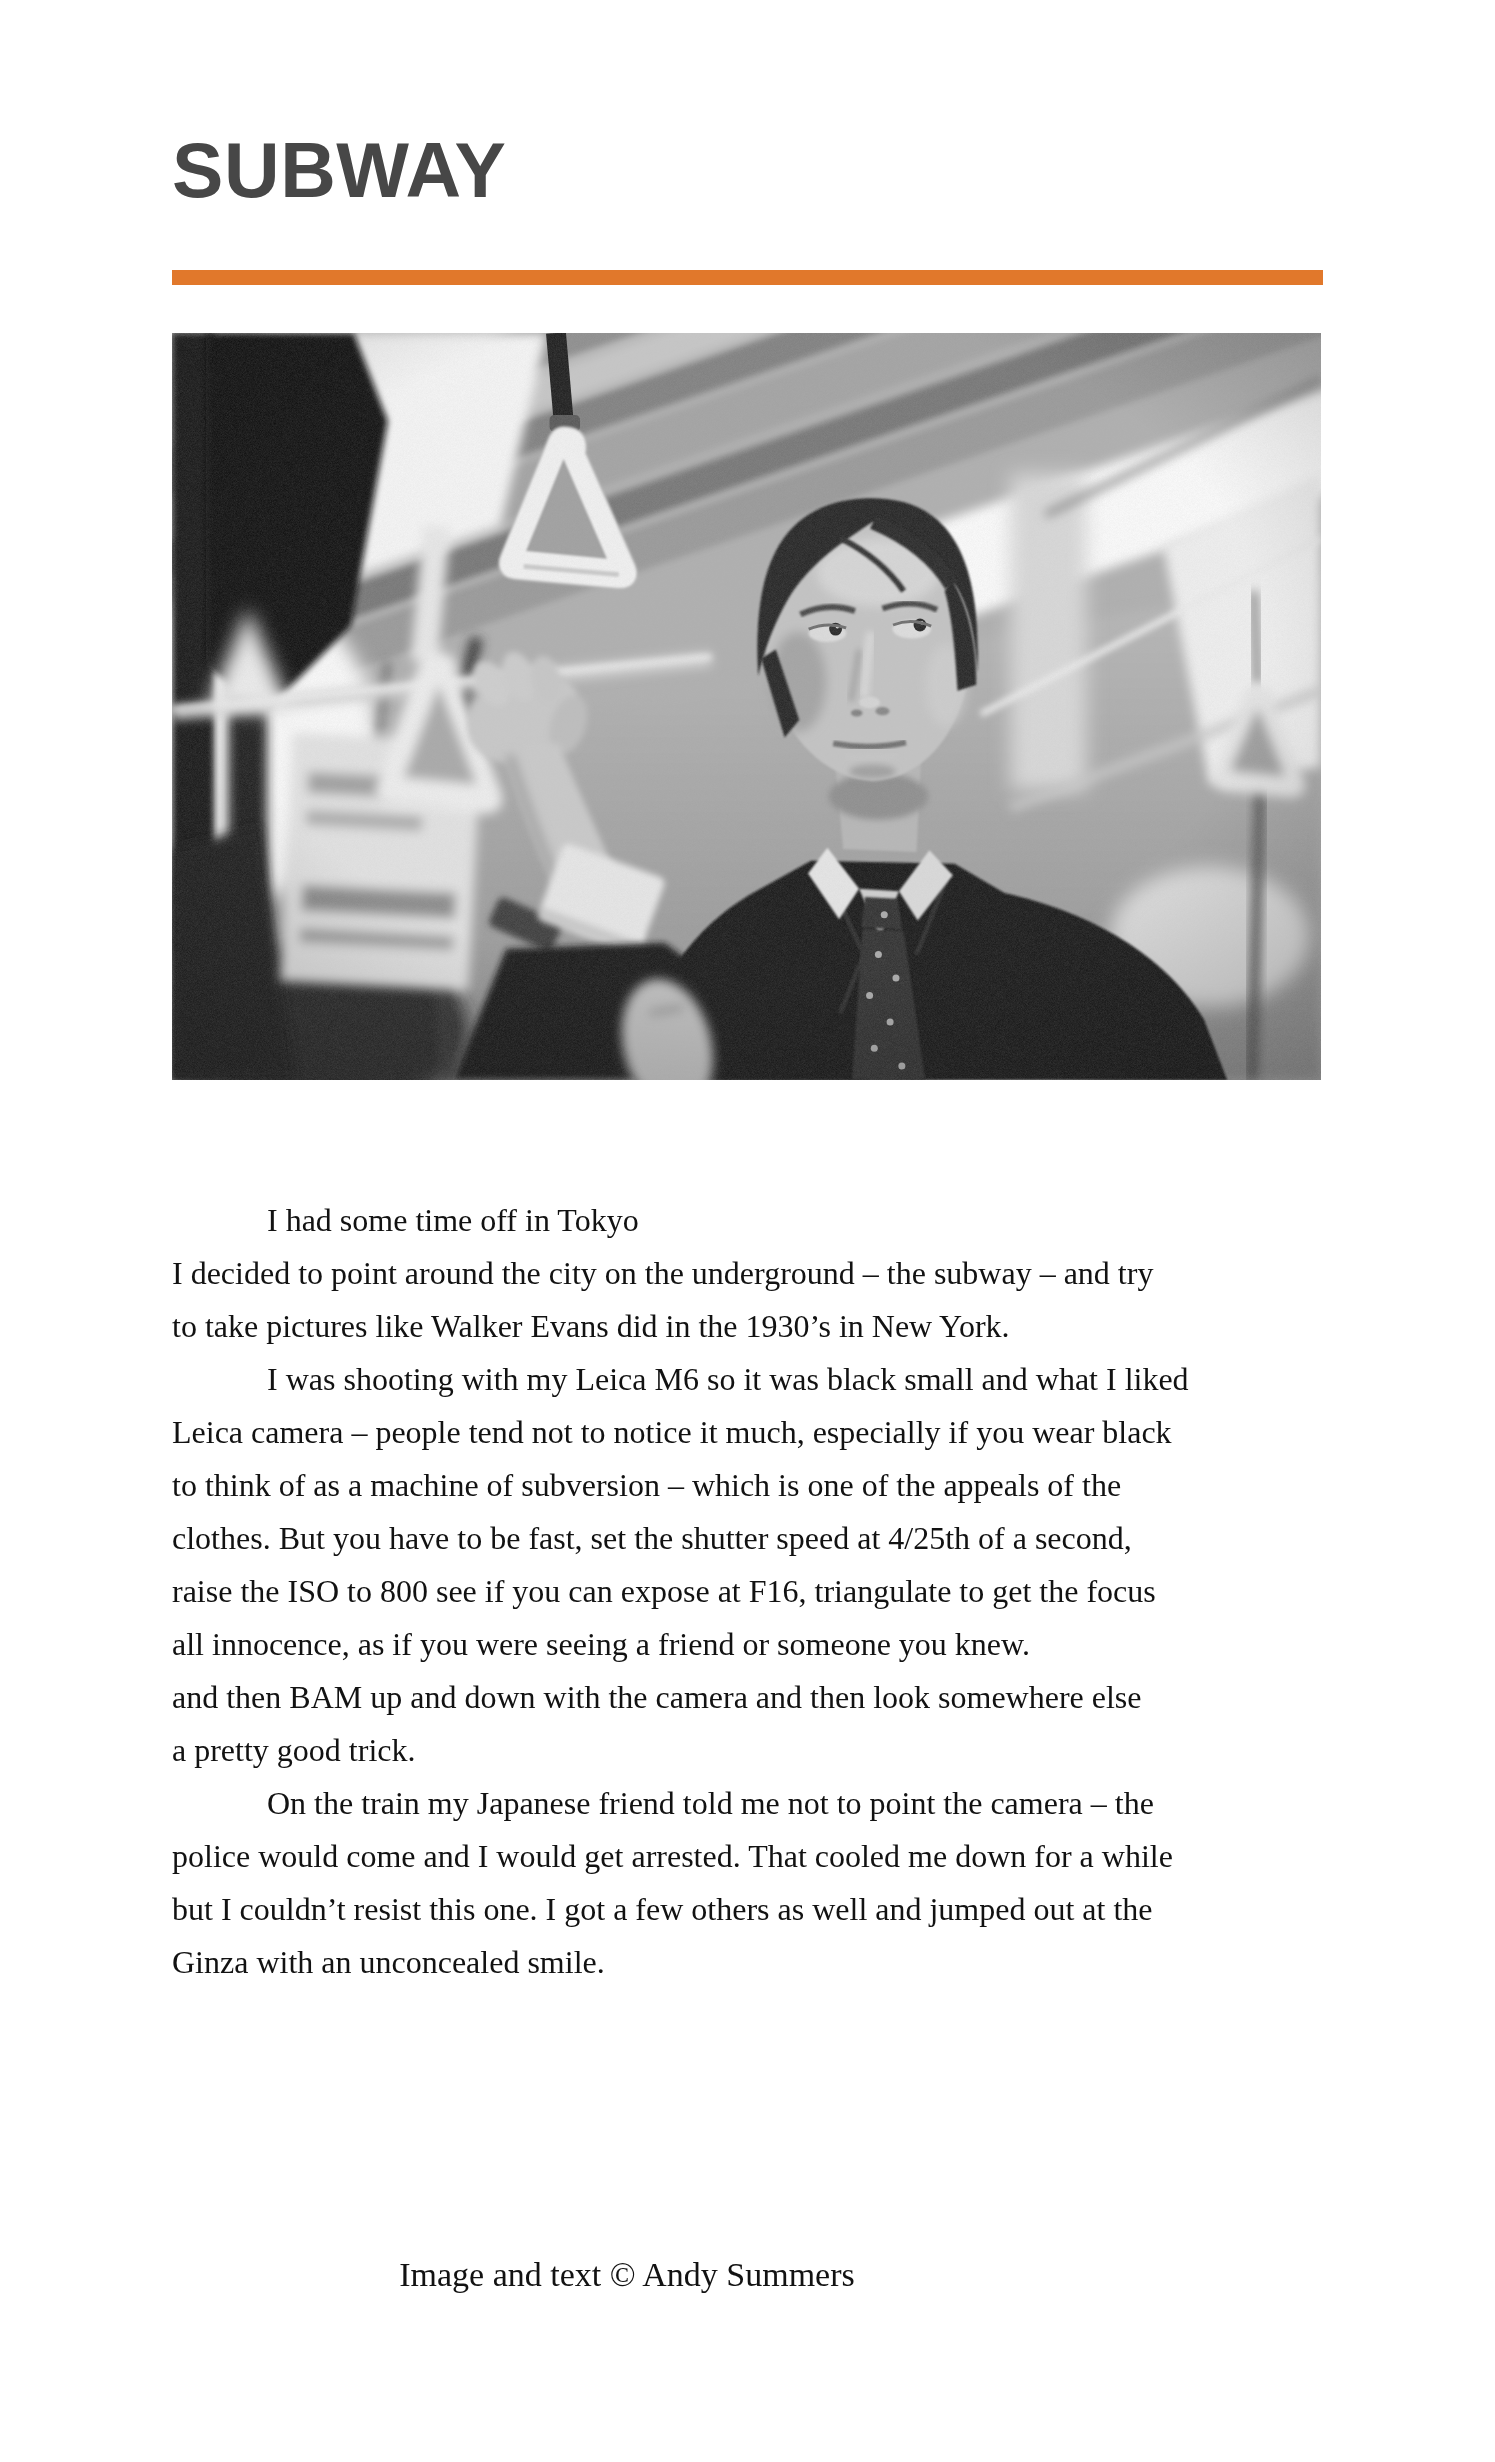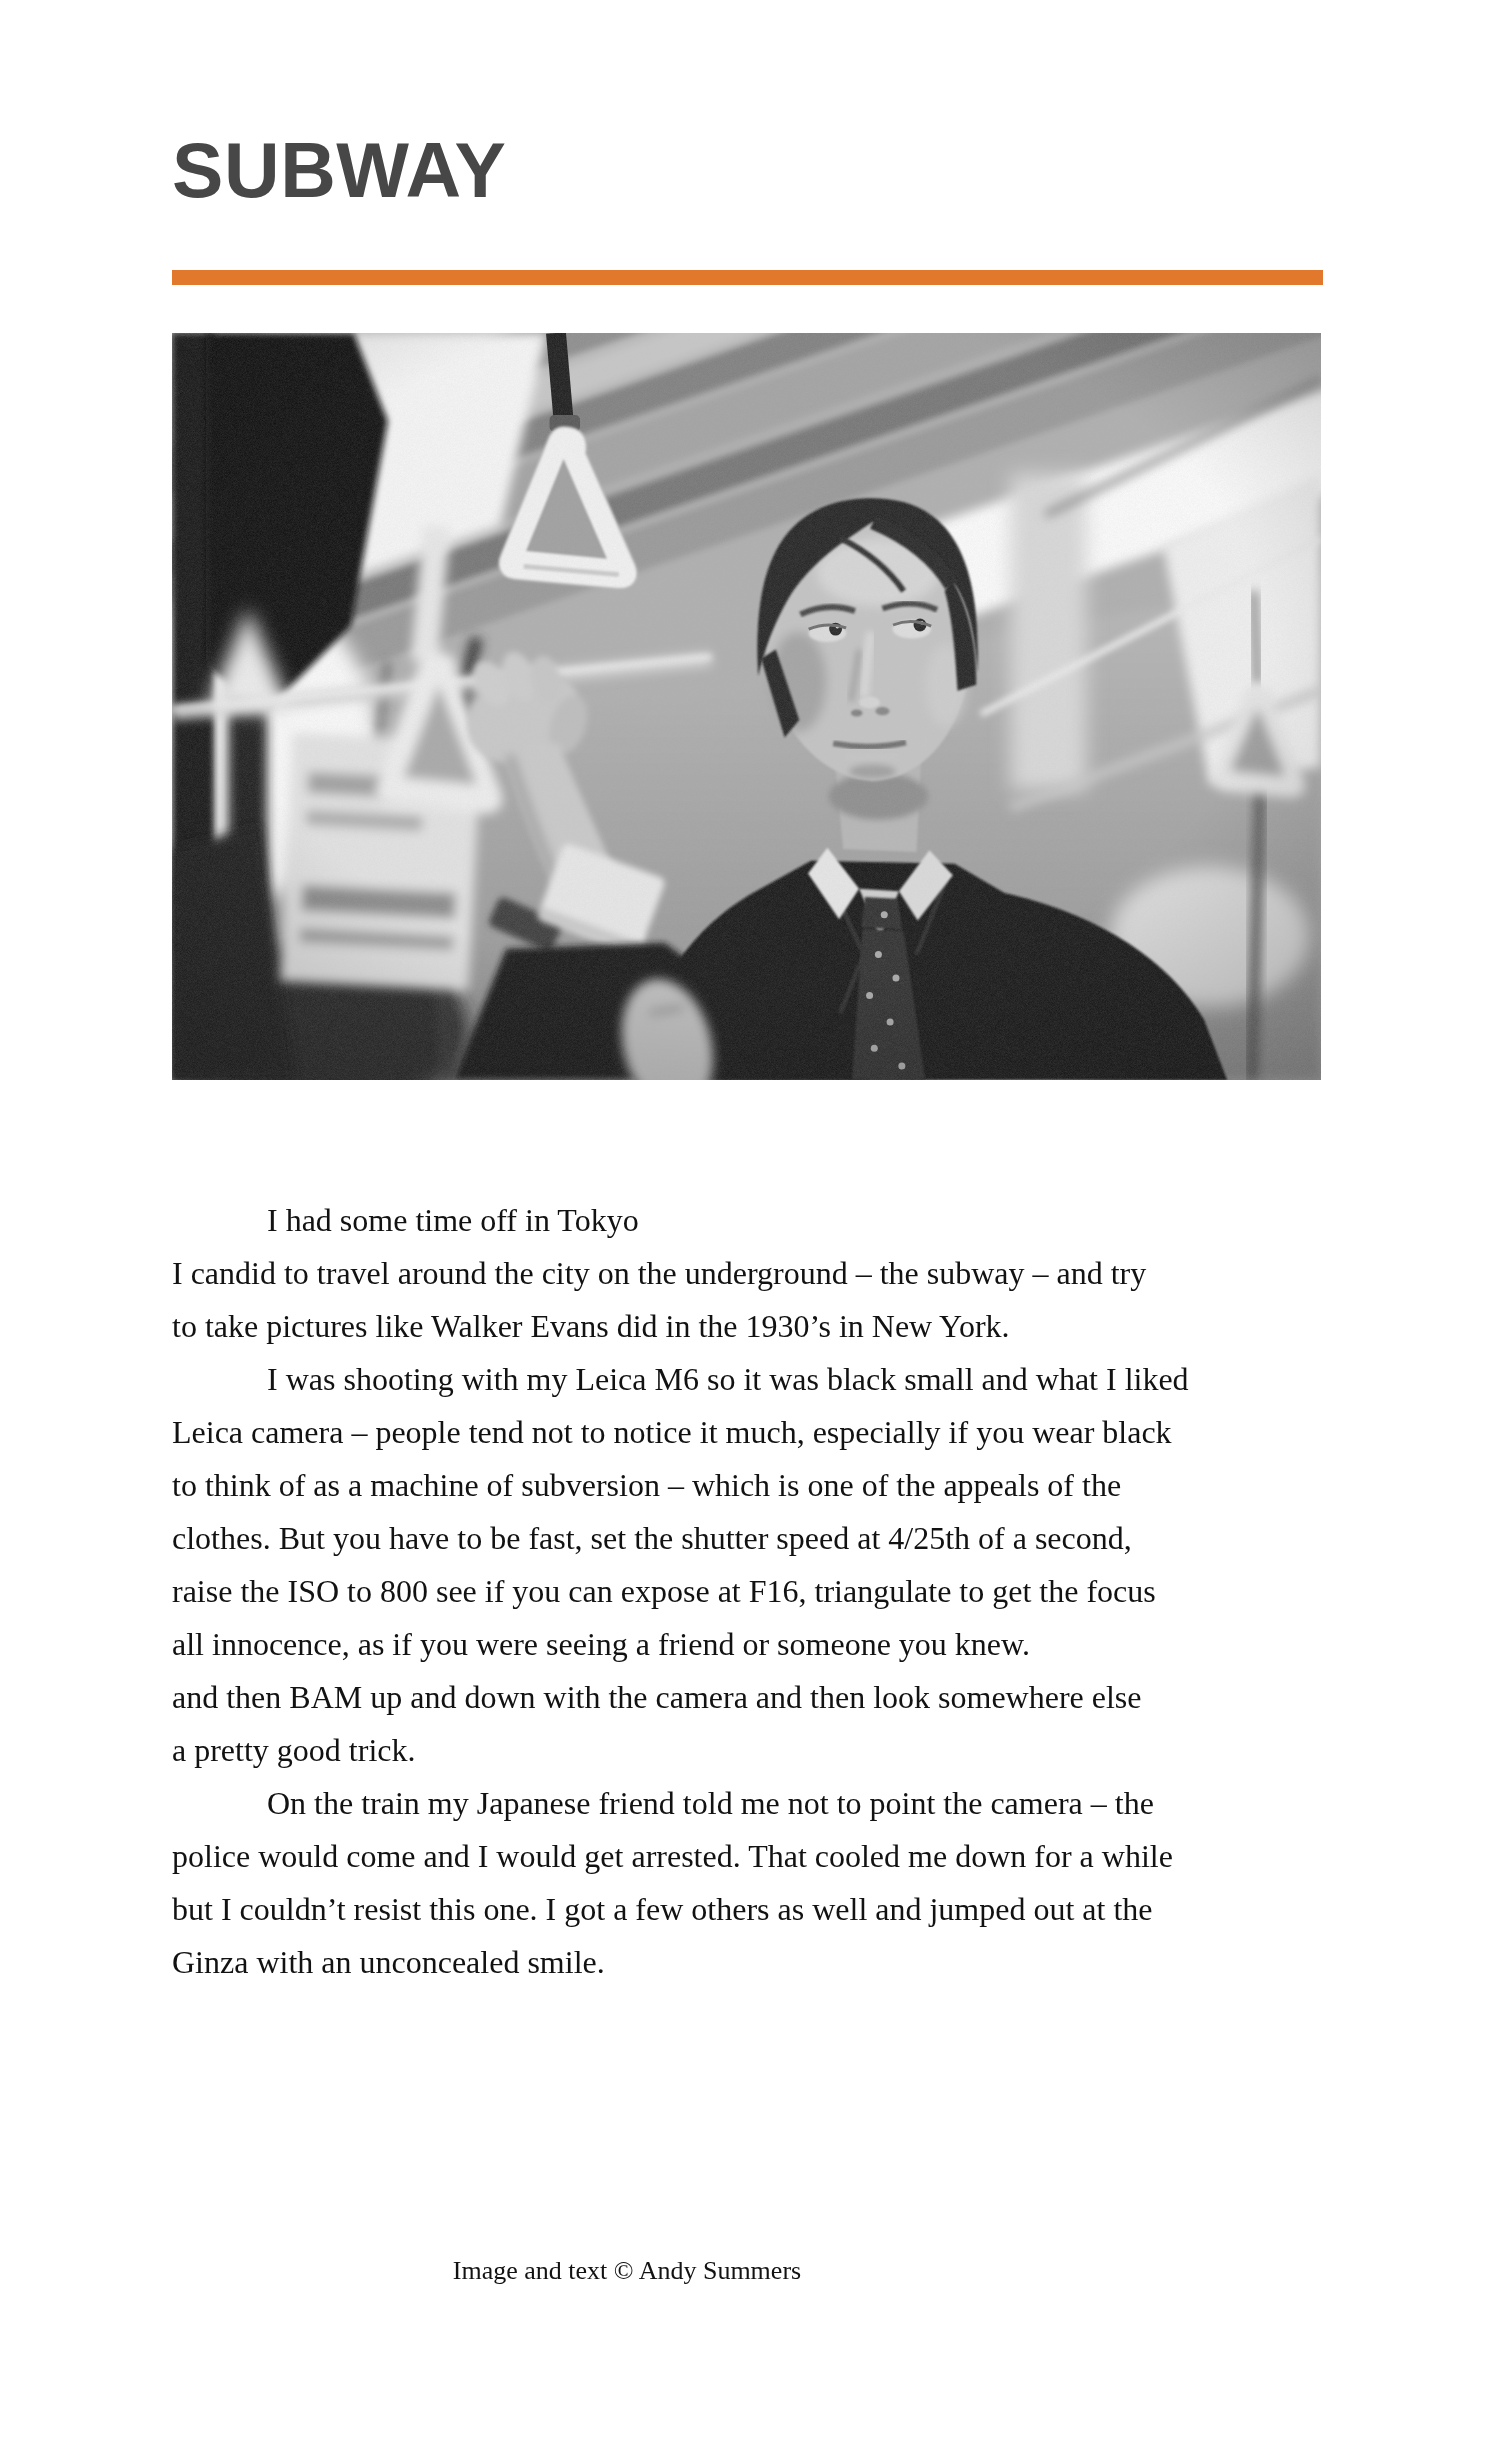--- a/index.html
+++ b/index.html
@@ -54,21 +54,21 @@
     height: 53px;
     white-space: nowrap;
   }
   .line.indent { padding-left: 95px; }
   .credit {
     position: absolute;
     left: 0;
     top: 2256px;
     width: 1254px;
     text-align: center;
-    font-size: 26px;
+    font-size: 34px;
     color: #121212;
   }
 </style>
 </head>
 <body>
 
 <div class="page">
 
   <div class="title" style="color: rgb(71, 71, 71); text-align: center;">SUBWAY</div>
 
@@ -271,21 +271,21 @@
         <path d="M 1852 640 L 1898 755 L 1806 746 Z" fill="#9c9c9c" filter="url(#b9)"></path>
       </g>
 
       <rect width="1960" height="1274" fill="url(#vig)"></rect>
       <rect width="1960" height="1274" filter="url(#grainF)" opacity="0.35"></rect>
     </svg>
   </div>
 
   <div class="bodytext" style="color: rgb(18, 18, 18); margin-top: 44px;">
       <div class="line indent">I had some time off in Tokyo</div>
-      <div class="line">I candid to travel around the city on the underground – the subway – and try</div>
+      <div class="line">I decided to point around the city on the underground – the subway – and try</div>
       <div class="line">to take pictures like Walker Evans did in the 1930’s in New York.</div>
       <div class="line indent">I was shooting with my Leica M6 so it was black small and what I liked</div>
       <div class="line">Leica camera – people tend not to notice it much, especially if you wear black</div>
       <div class="line">to think of as a machine of subversion – which is one of the appeals of the</div>
       <div class="line">clothes. But you have to be fast, set the shutter speed at 4/25th of a second,</div>
       <div class="line">raise the ISO to 800 see if you can expose at F16, triangulate to get the focus</div>
       <div class="line">all innocence, as if you were seeing a friend or someone you knew.</div>
       <div class="line">and then BAM up and down with the camera and then look somewhere else</div>
       <div class="line">a pretty good trick.</div>
       <div class="line indent">On the train my Japanese friend told me not to point the camera – the</div>

